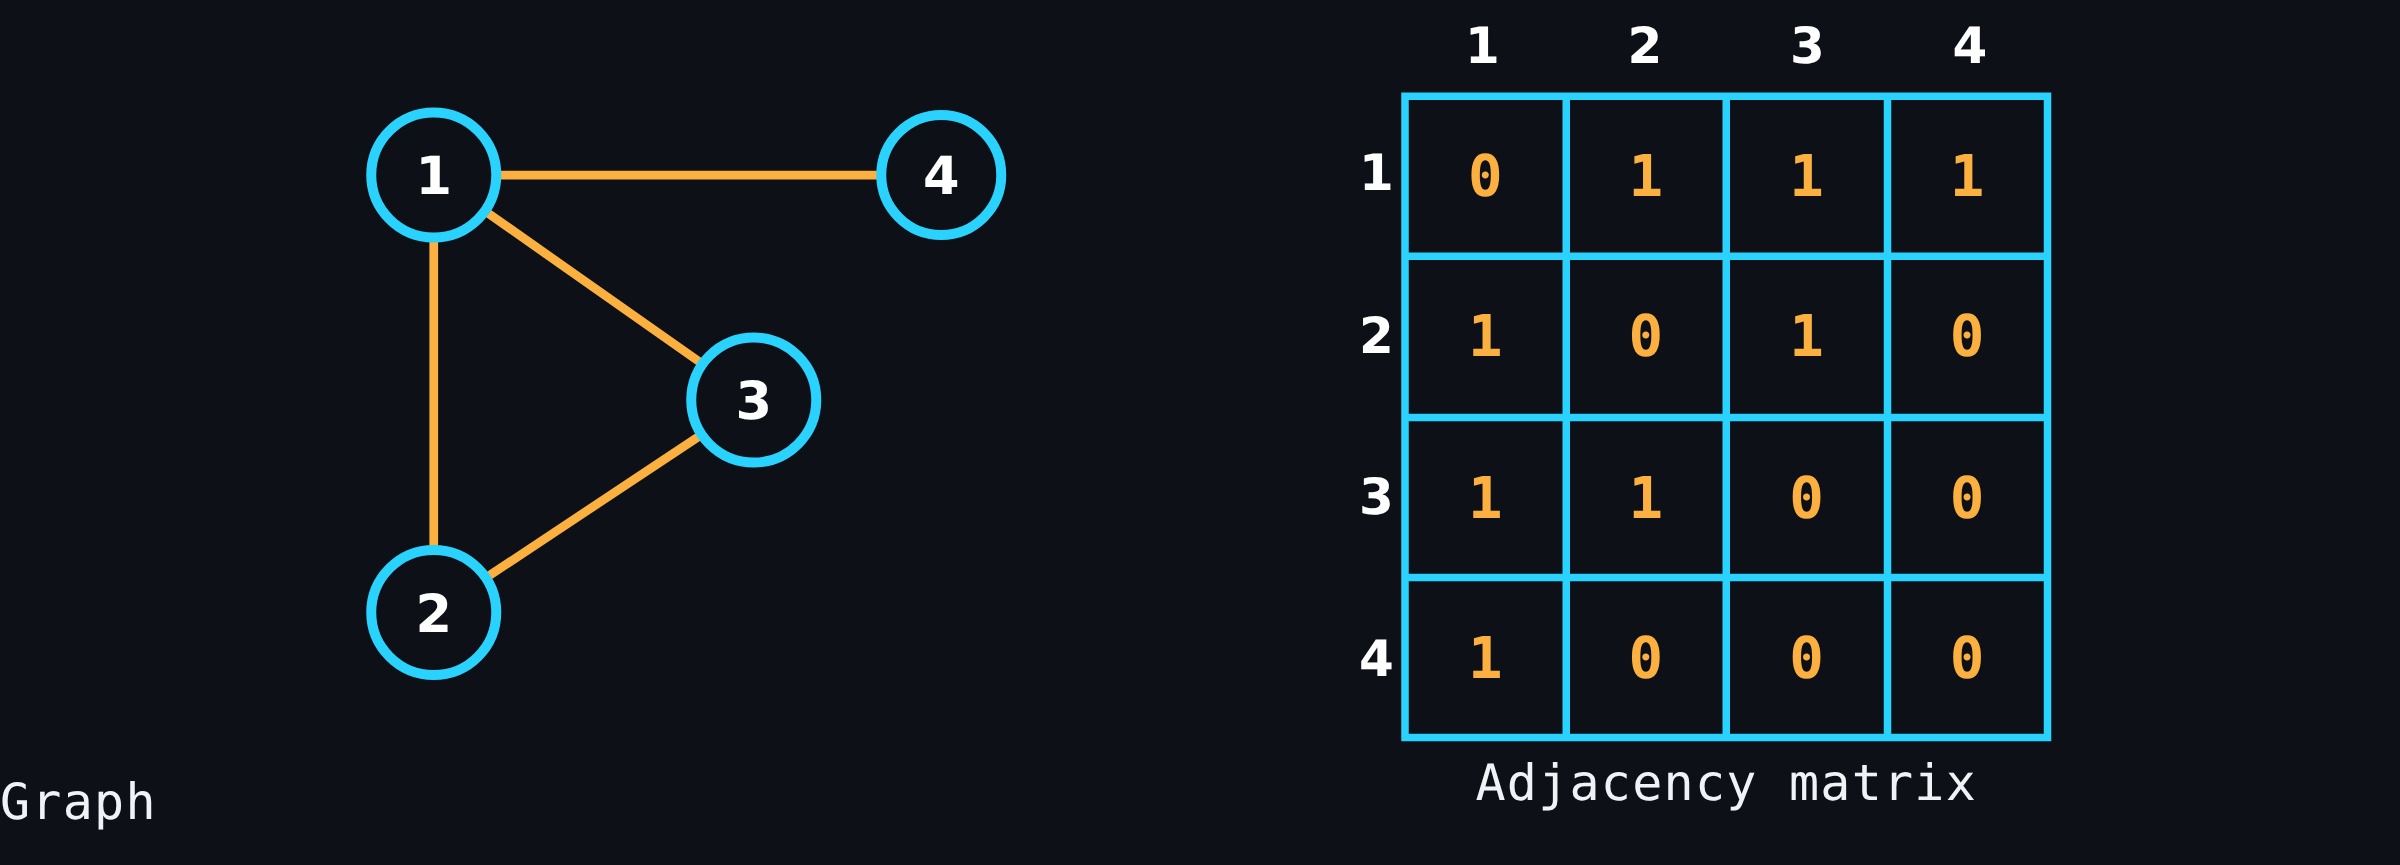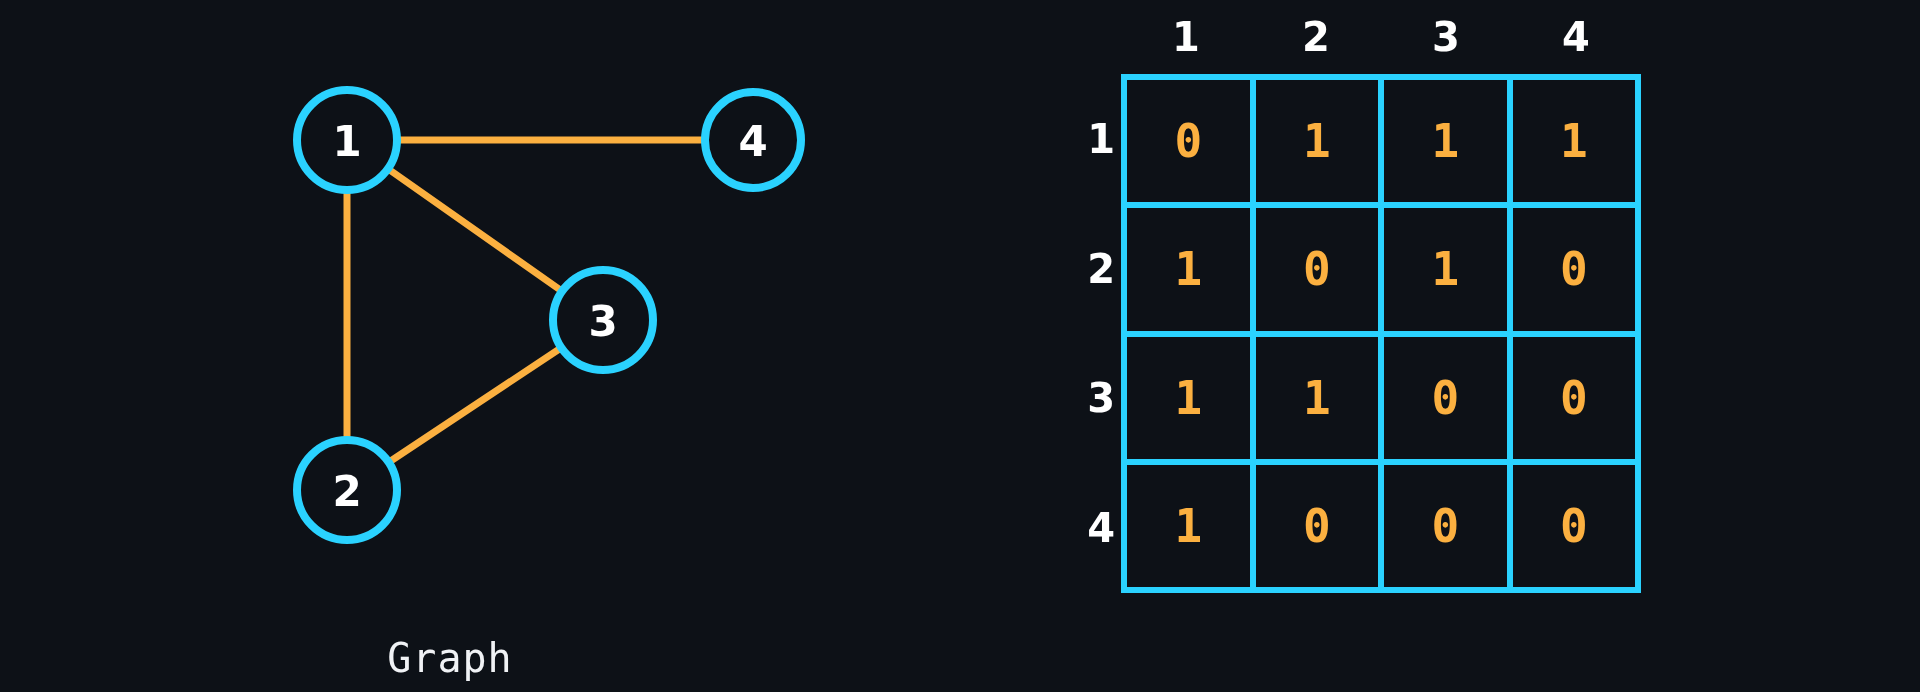--- a/index.html
+++ b/index.html
@@ -46,23 +46,22 @@
   .panel-caption {
     position: absolute;
     font-family: "DejaVu Sans Mono", monospace;
     font-size: 40px;
     color: #f0f2f5;
     letter-spacing: 1px;
     white-space: nowrap;
   }
   #graph-caption {
     left: 0;
-    top: 635px;
+    top: 619px;
     width: 900px;
-    text-align: center;
   }
 
   
   #matrix-panel {
     position: absolute;
     left: 1020px;
     top: 0;
     width: 700px;
     height: 692px;
   }
@@ -204,15 +203,16 @@
       <div class="matrix-cell">1</div>
       <div class="matrix-cell">0</div>
       <div class="matrix-cell">0</div>
 
       <div class="matrix-cell">1</div>
       <div class="matrix-cell">0</div>
       <div class="matrix-cell">0</div>
       <div class="matrix-cell">0</div>
     </div>
 
+    <div class="panel-caption" id="matrix-caption">Adjacency matrix</div>
   </div>
 
 </div>
 
 </body></html>

